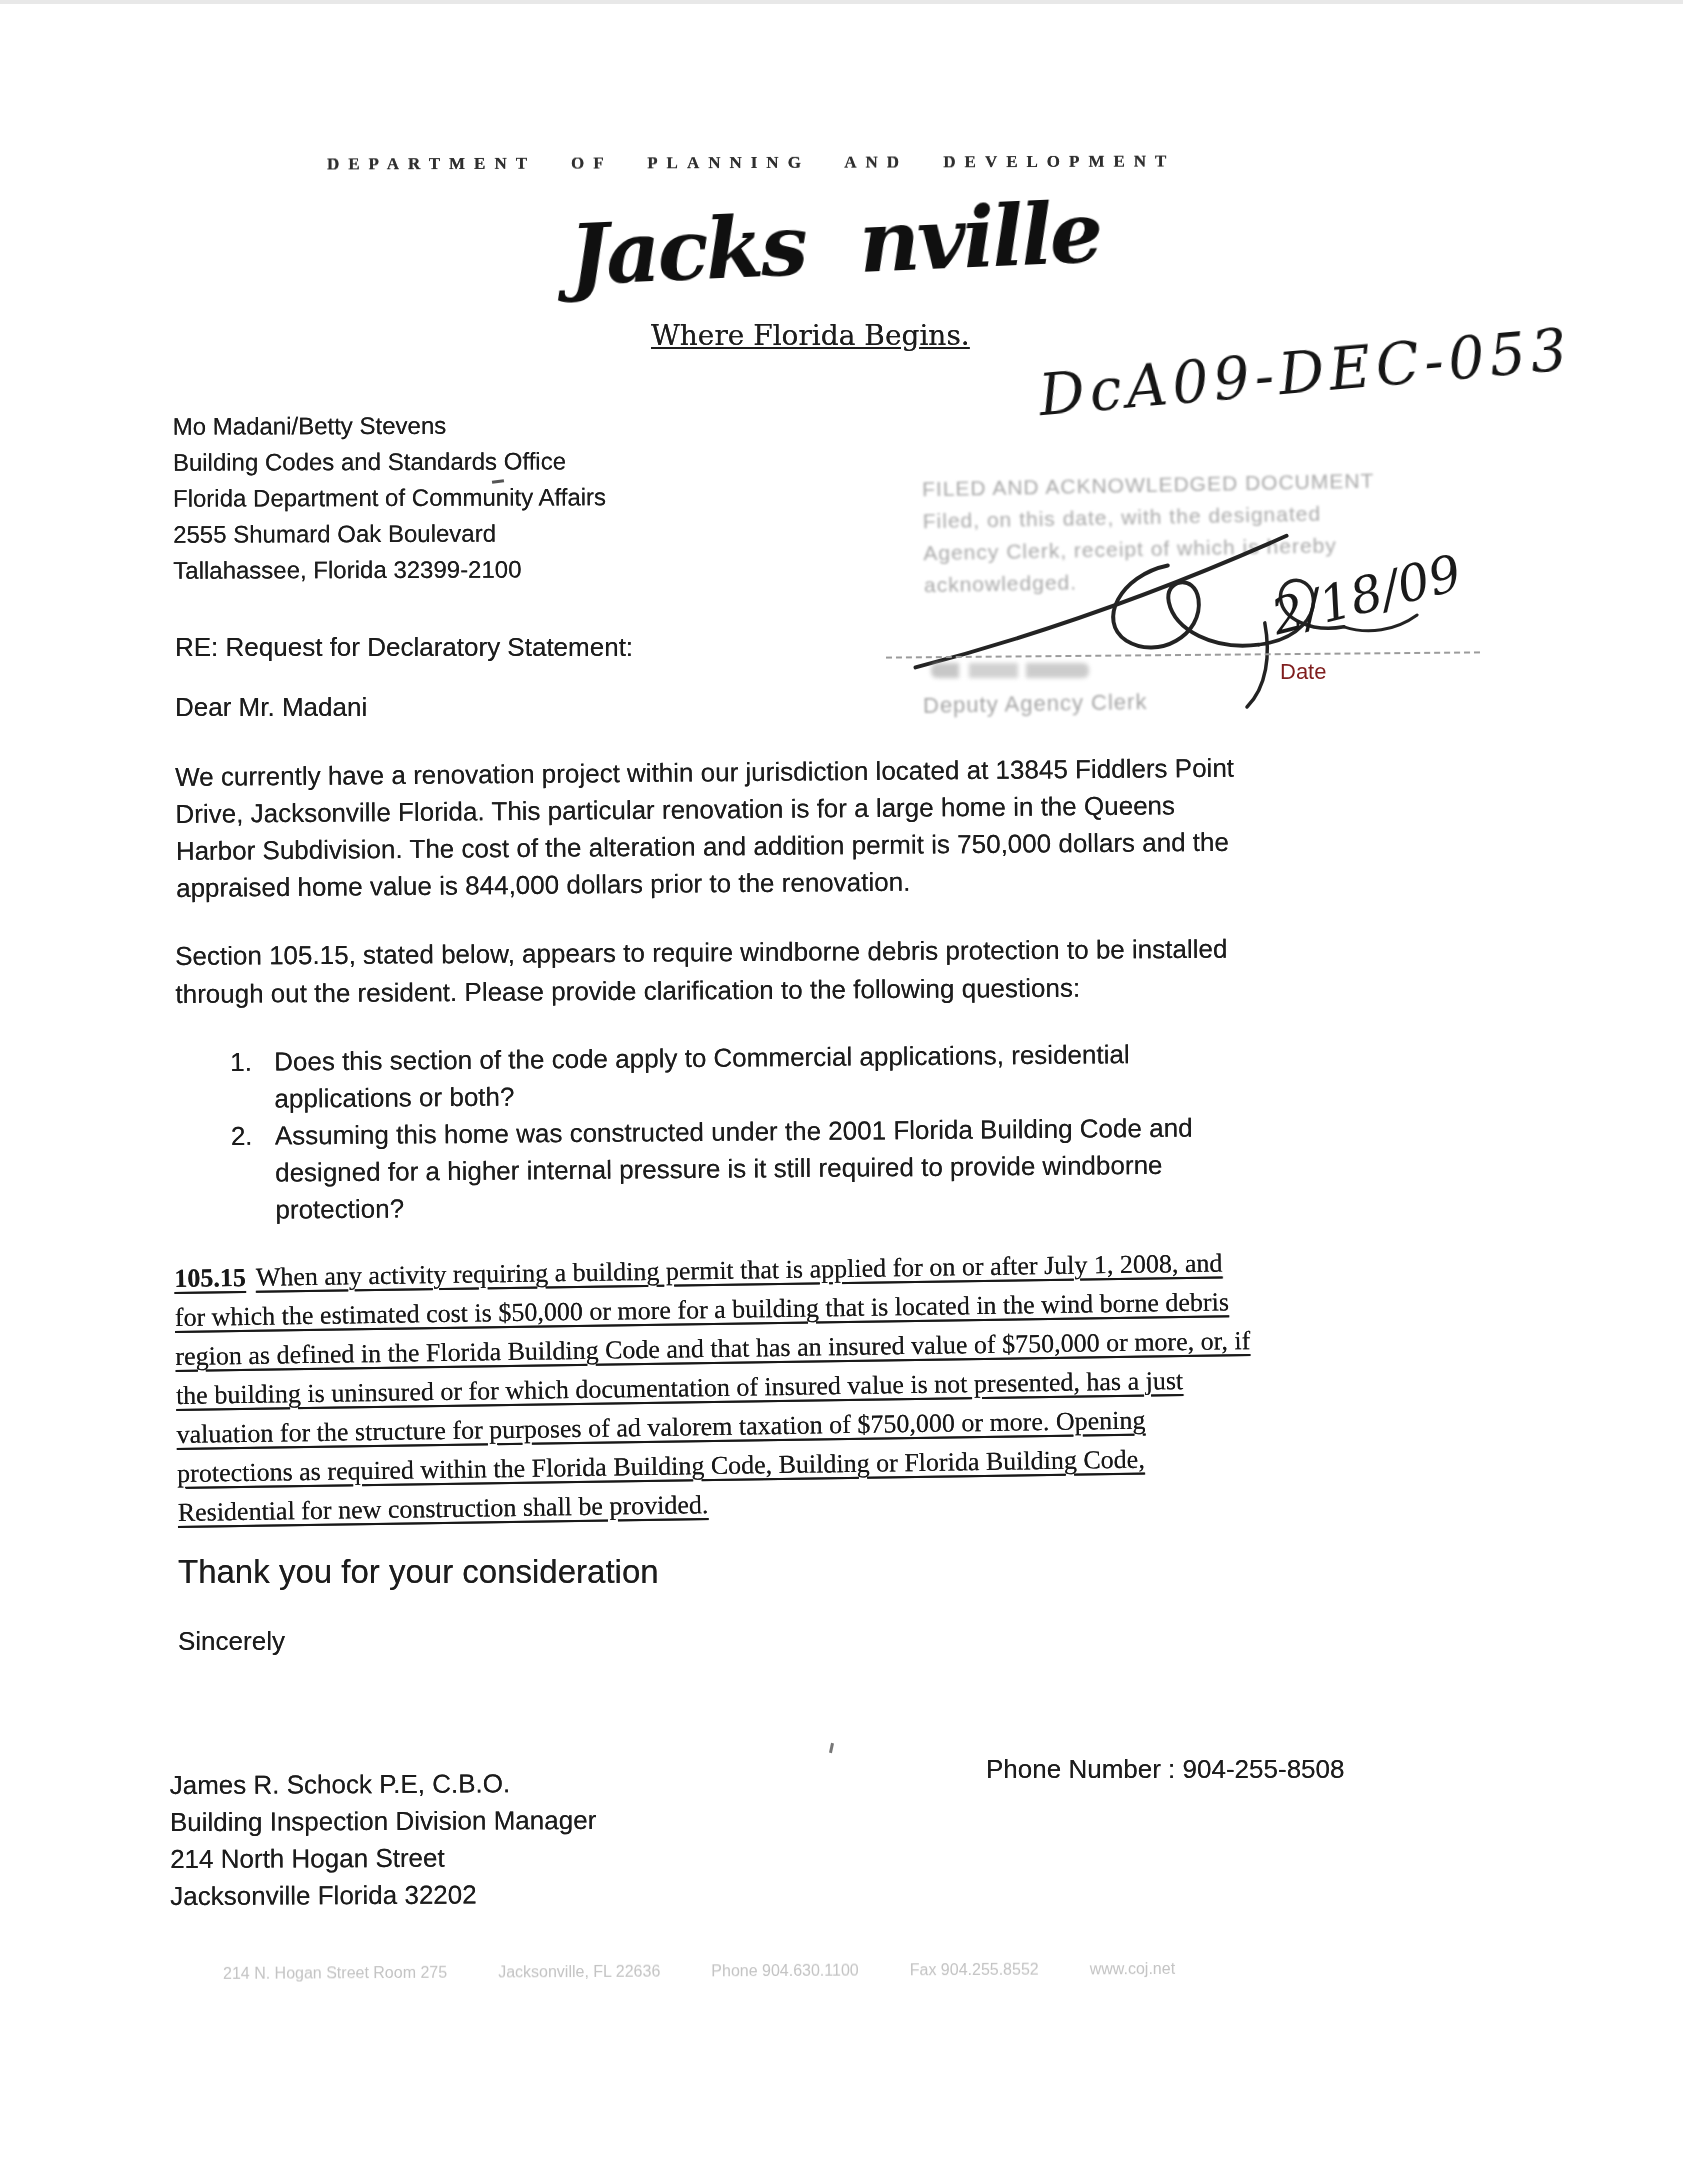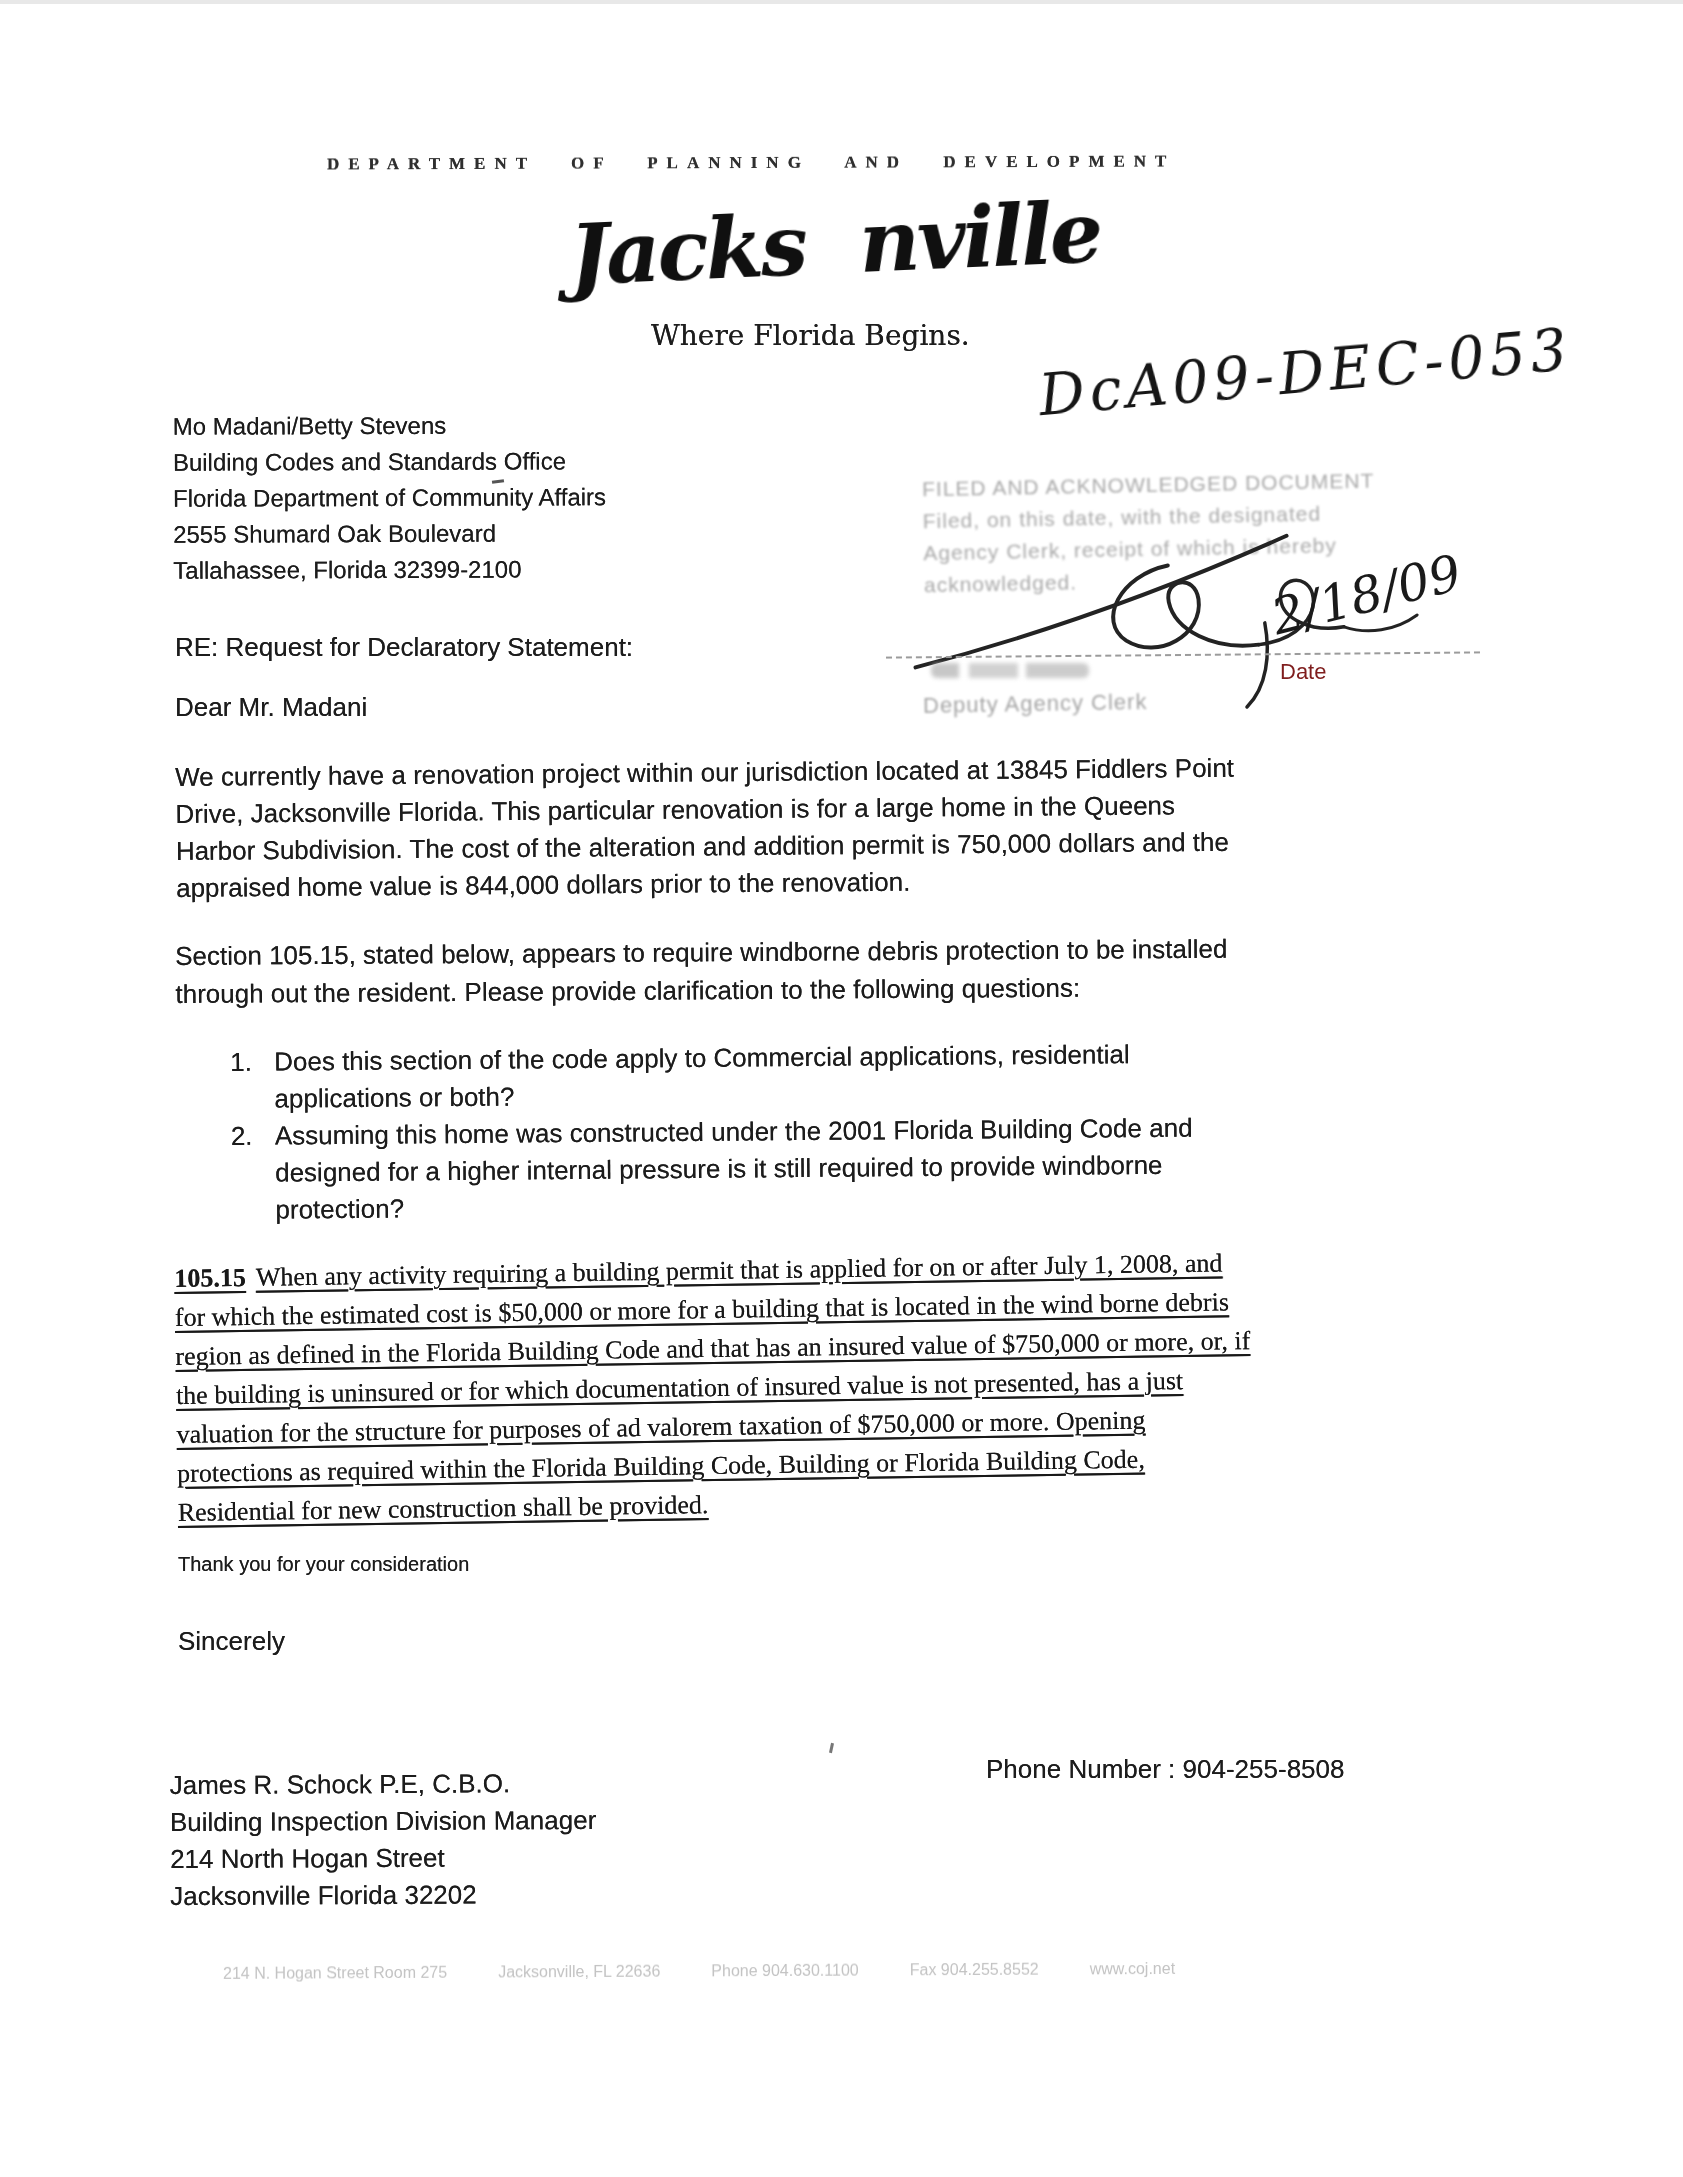--- a/index.html
+++ b/index.html
@@ -21,20 +21,21 @@
   .logo-script{
     left:569px;top:190px;
     font-family:"DejaVu Serif",serif;font-style:italic;font-weight:bold;
     font-size:84px;letter-spacing:-3px;word-spacing:28px;color:#101010;
     transform:rotate(-2.5deg);filter:blur(0.3px);
   }
   .logo-tagline{
     left:651px;top:315px;
     font-family:"DejaVu Serif",serif;font-size:28px;color:#1d1d1d;
     filter:blur(0.3px);
+    text-decoration:underline;
   }
   .case-number{
     left:1038px;top:335px;
     font-family:"DejaVu Serif",serif;font-style:italic;font-size:57px;
     letter-spacing:5px;color:#161616;transform:rotate(-5deg);
     filter:blur(0.2px);
   }
   .recipient{
     left:173px;top:404px;font-size:24px;line-height:36px;
     transform:rotate(-0.2deg);
@@ -72,21 +73,21 @@
   .questions{left:230px;top:1040px;width:1247px;font-size:26px;line-height:37px;transform:rotate(-0.5deg);transform-origin:left top;}
   .q-item{display:flex;}
   .q-num{width:44px;flex:none;}
   .quote{
     left:174px;top:1255px;width:1386px;
     font-family:"Liberation Serif",serif;font-size:26px;line-height:39px;
     text-decoration:underline;text-decoration-thickness:1.6px;text-underline-offset:5px;
     transform:rotate(-0.85deg);transform-origin:left top;color:#181818;
   }
   .quote .q-label{font-weight:bold;margin-right:10px;}
-  .thanks{left:178px;top:1549px;font-size:20px;}
+  .thanks{left:178px;top:1549px;font-size:33px;}
   .sincerely{left:178px;top:1622px;font-size:26px;}
   .phone{left:986px;top:1750px;font-size:26px;}
   .sender{left:170px;top:1762px;font-size:26px;line-height:37px;transform:rotate(-0.3deg);}
   .footer{
     left:223px;top:1958px;width:1109px;display:flex;gap:51px;
     font-size:16px;color:#c3c3c3;filter:blur(0.5px);transform:rotate(-0.3deg);
     white-space:nowrap;
   }
   .artifact-dash{left:492px;top:476px;width:12px;height:3px;background:#555;transform:rotate(-8deg);}
   .artifact-tick{left:830px;top:1739px;width:3px;height:10px;background:#777;transform:rotate(12deg);}

